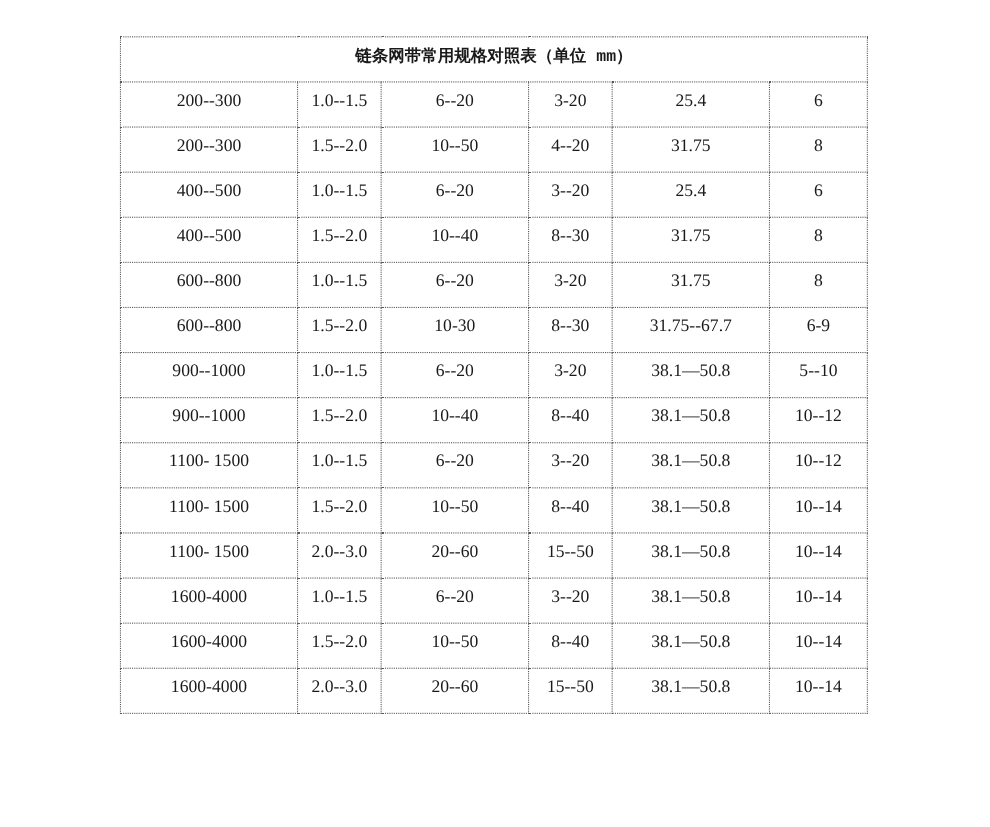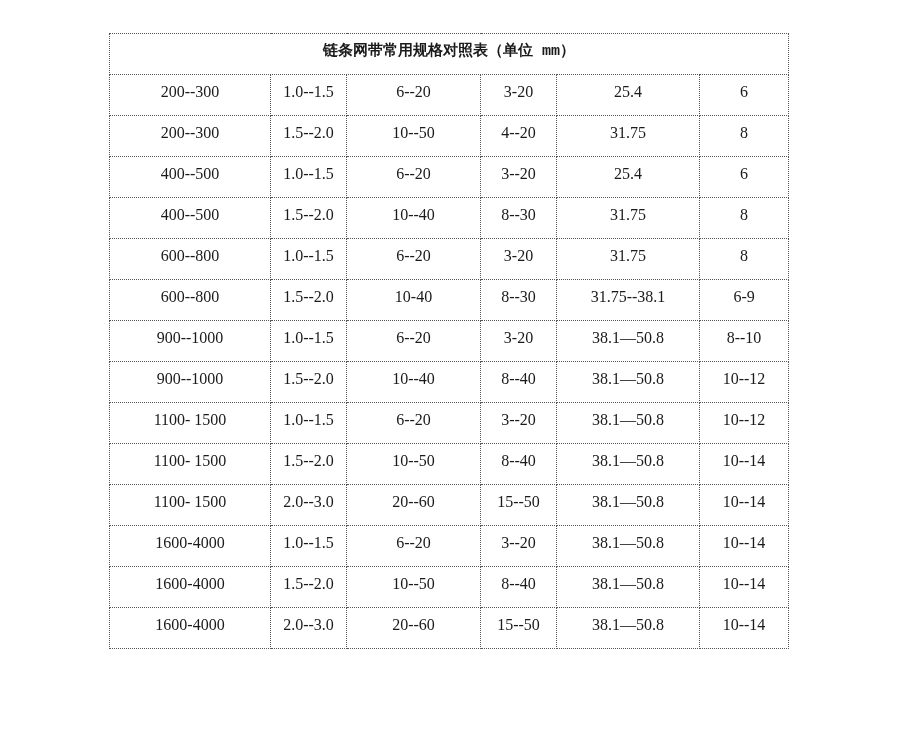--- a/index.html
+++ b/index.html
@@ -113,32 +113,32 @@
           <td class="data-cell">600--800</td>
           <td class="data-cell">1.0--1.5</td>
           <td class="data-cell">6--20</td>
           <td class="data-cell">3-20</td>
           <td class="data-cell">31.75</td>
           <td class="data-cell">8</td>
         </tr>
         <tr>
           <td class="data-cell">600--800</td>
           <td class="data-cell">1.5--2.0</td>
-          <td class="data-cell">10-40</td>
+          <td class="data-cell">10-30</td>
           <td class="data-cell">8--30</td>
-          <td class="data-cell">31.75--38.1</td>
+          <td class="data-cell">31.75--67.7</td>
           <td class="data-cell">6-9</td>
         </tr>
         <tr>
           <td class="data-cell">900--1000</td>
           <td class="data-cell">1.0--1.5</td>
           <td class="data-cell">6--20</td>
           <td class="data-cell">3-20</td>
           <td class="data-cell">38.1—50.8</td>
-          <td class="data-cell">8--10</td>
+          <td class="data-cell">5--10</td>
         </tr>
         <tr>
           <td class="data-cell">900--1000</td>
           <td class="data-cell">1.5--2.0</td>
           <td class="data-cell">10--40</td>
           <td class="data-cell">8--40</td>
           <td class="data-cell">38.1—50.8</td>
           <td class="data-cell">10--12</td>
         </tr>
         <tr>

